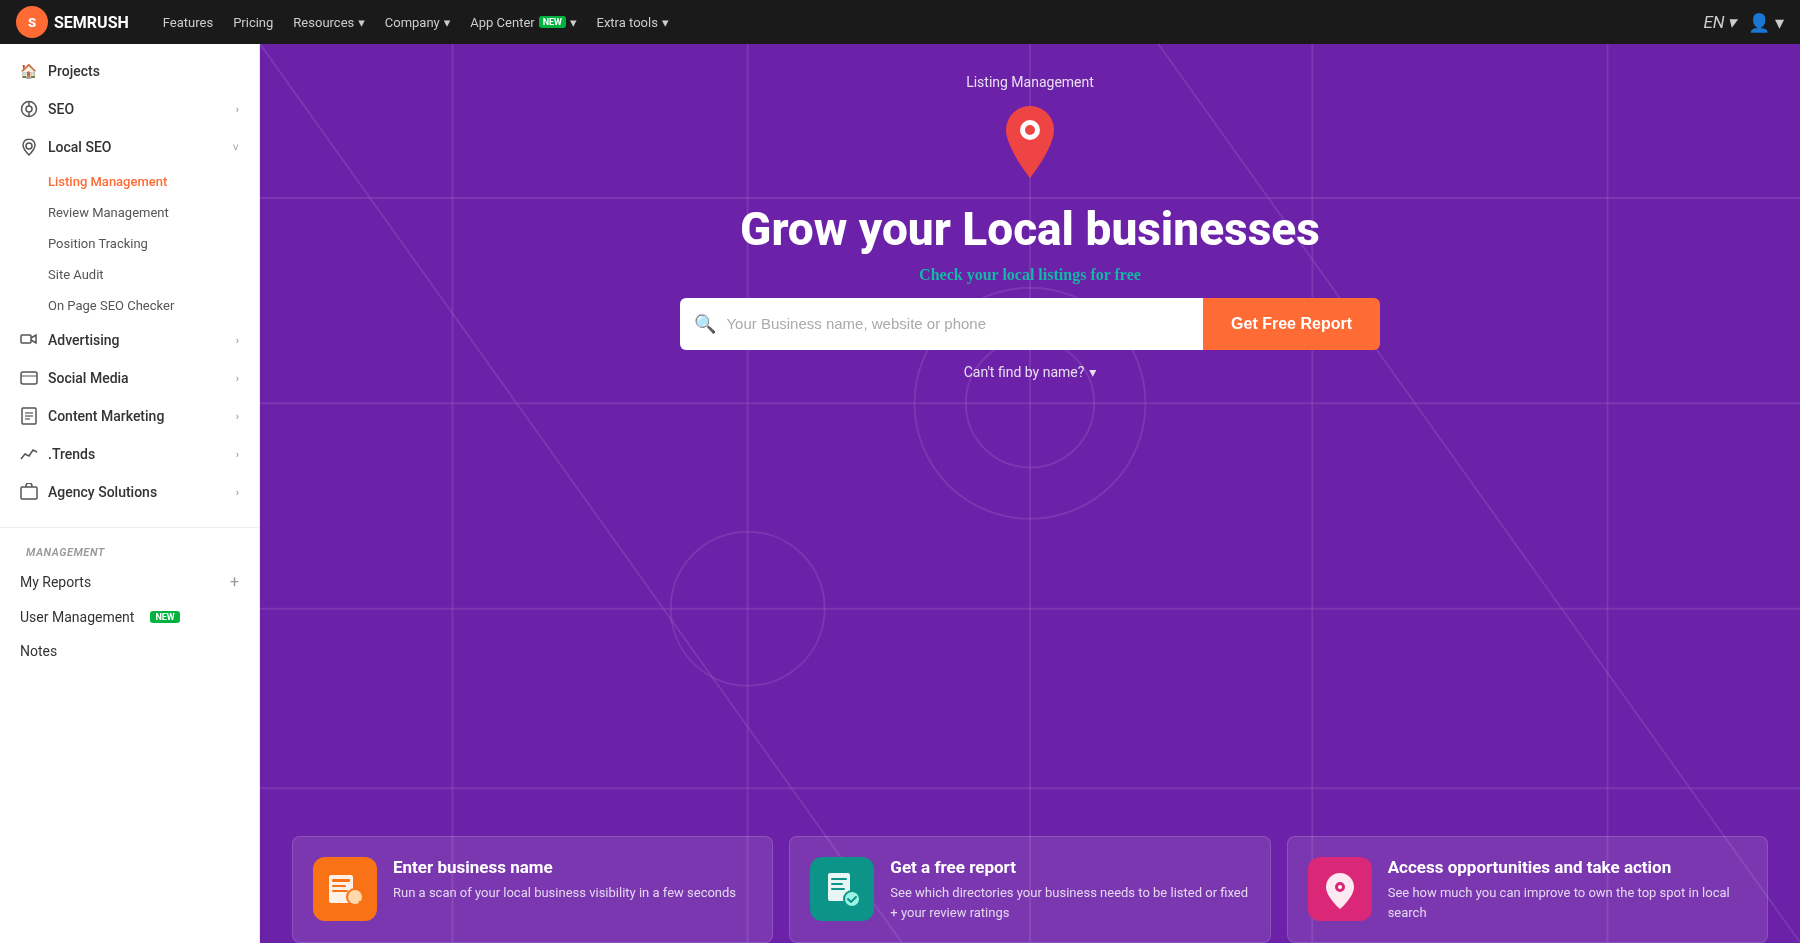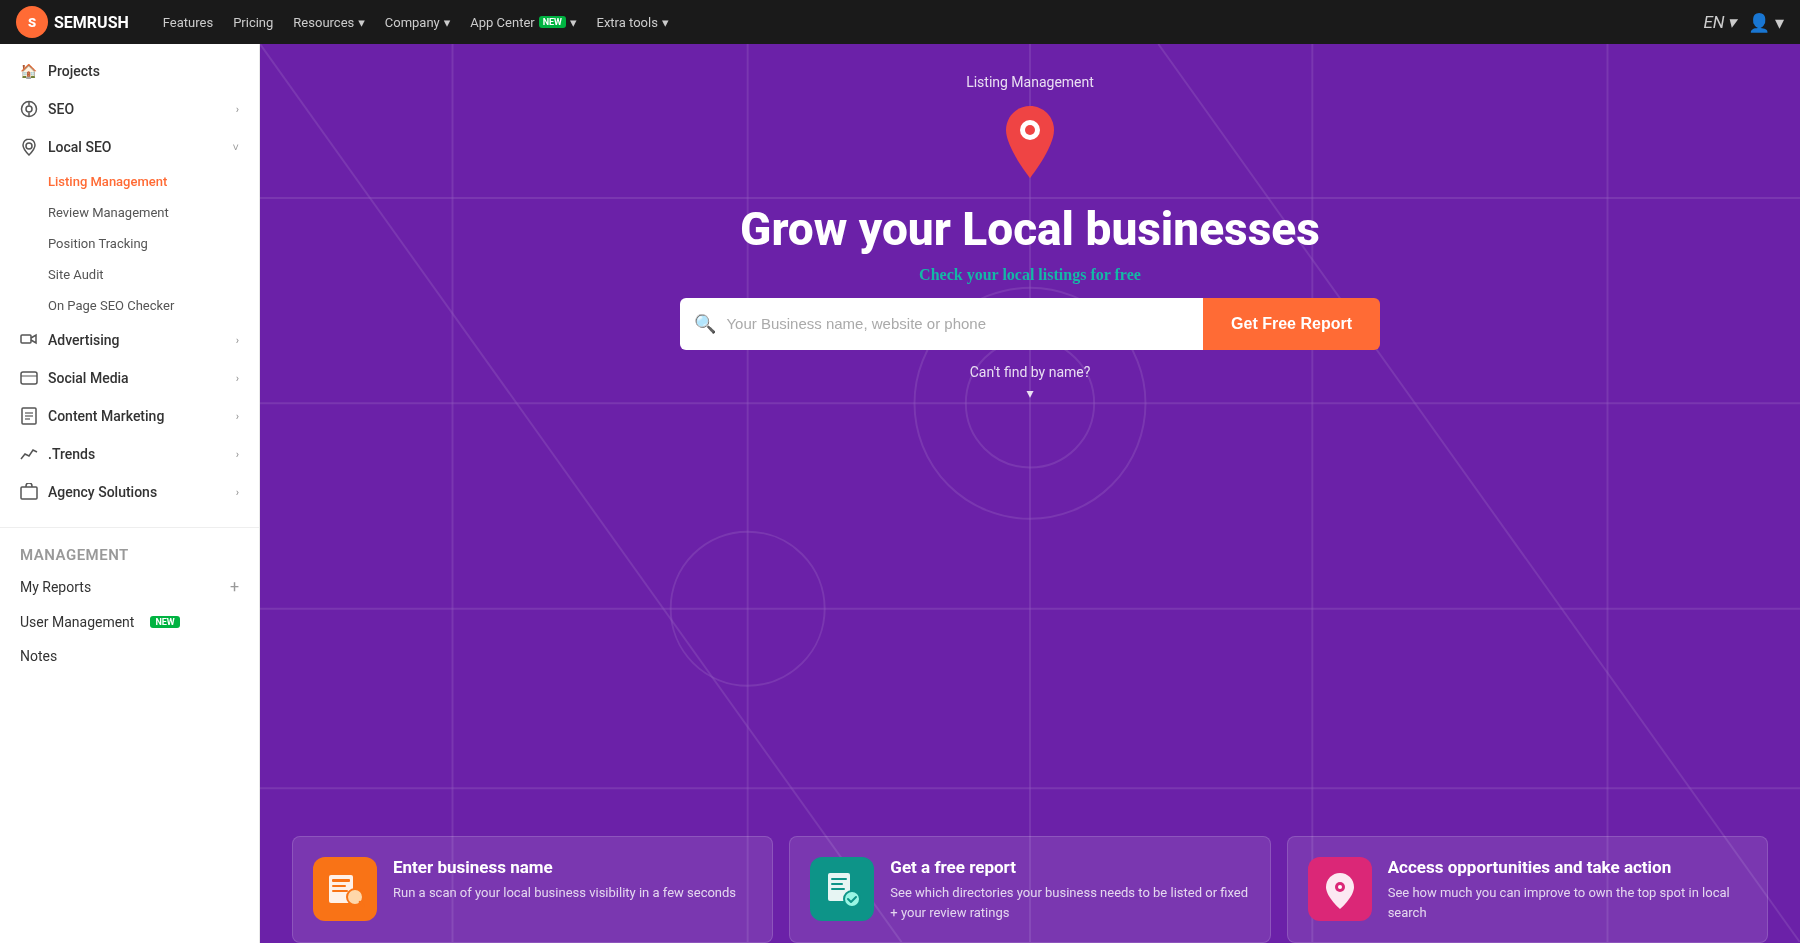--- a/index.html
+++ b/index.html
@@ -70,26 +70,27 @@
       padding: 8px 20px 8px 48px;
       cursor: pointer;
       color: #555;
       font-size: 13px;
     }
     .sidebar-sub-item.active { color: #ff6b35; font-weight: 500; }
     .sidebar-divider {
       height: 1px; background: #eee; margin: 8px 0;
     }
     .sidebar-section-label {
-      padding: 10px 20px 4px;
-      font-size: 15px;
+      padding: 10px 26px 4px;
+      font-size: 11px;
       font-weight: 600;
       color: #999;
       text-transform: uppercase;
       letter-spacing: 0.5px;
+      font-style: italic;
     }
     .management-item {
       display: flex; align-items: center; gap: 10px;
       padding: 9px 20px;
       cursor: pointer;
       color: #333;
       font-size: 14px;
     }
     .management-item .plus-icon { margin-left: auto; color: #999; font-size: 16px; }
     .badge-new {
@@ -155,21 +156,21 @@
     }
     .search-input::placeholder { color: #aaa; }
     .search-btn {
       background: #ff6b35; color: white; border: none; cursor: pointer;
       font-size: 16px; font-weight: 700;
       padding: 0 28px; border-radius: 0 6px 6px 0; height: 52px;
       white-space: nowrap;
     }
     .cant-find {
       color: rgba(255,255,255,0.85); font-size: 14px; cursor: pointer;
-      display: flex; align-items: center; gap: 5px; margin-bottom: 37px; flex-direction: column;
+      display: flex; align-items: center; gap: 5px; margin-bottom: 37px;
     }
 
     
     .cards-row {
       position: absolute; bottom: 0; left: 0; right: 0;
       display: flex; gap: 0;
       padding: 0 24px 0;
       margin-top: 29px;
     }
     .card {

